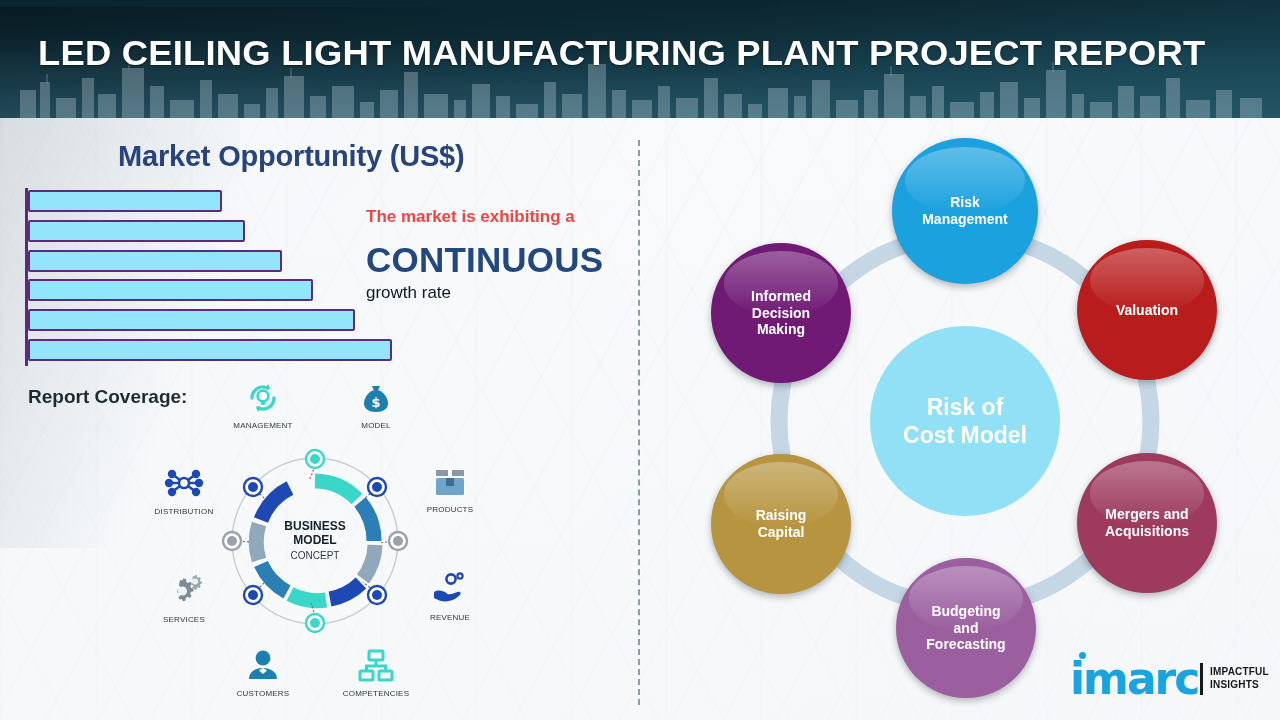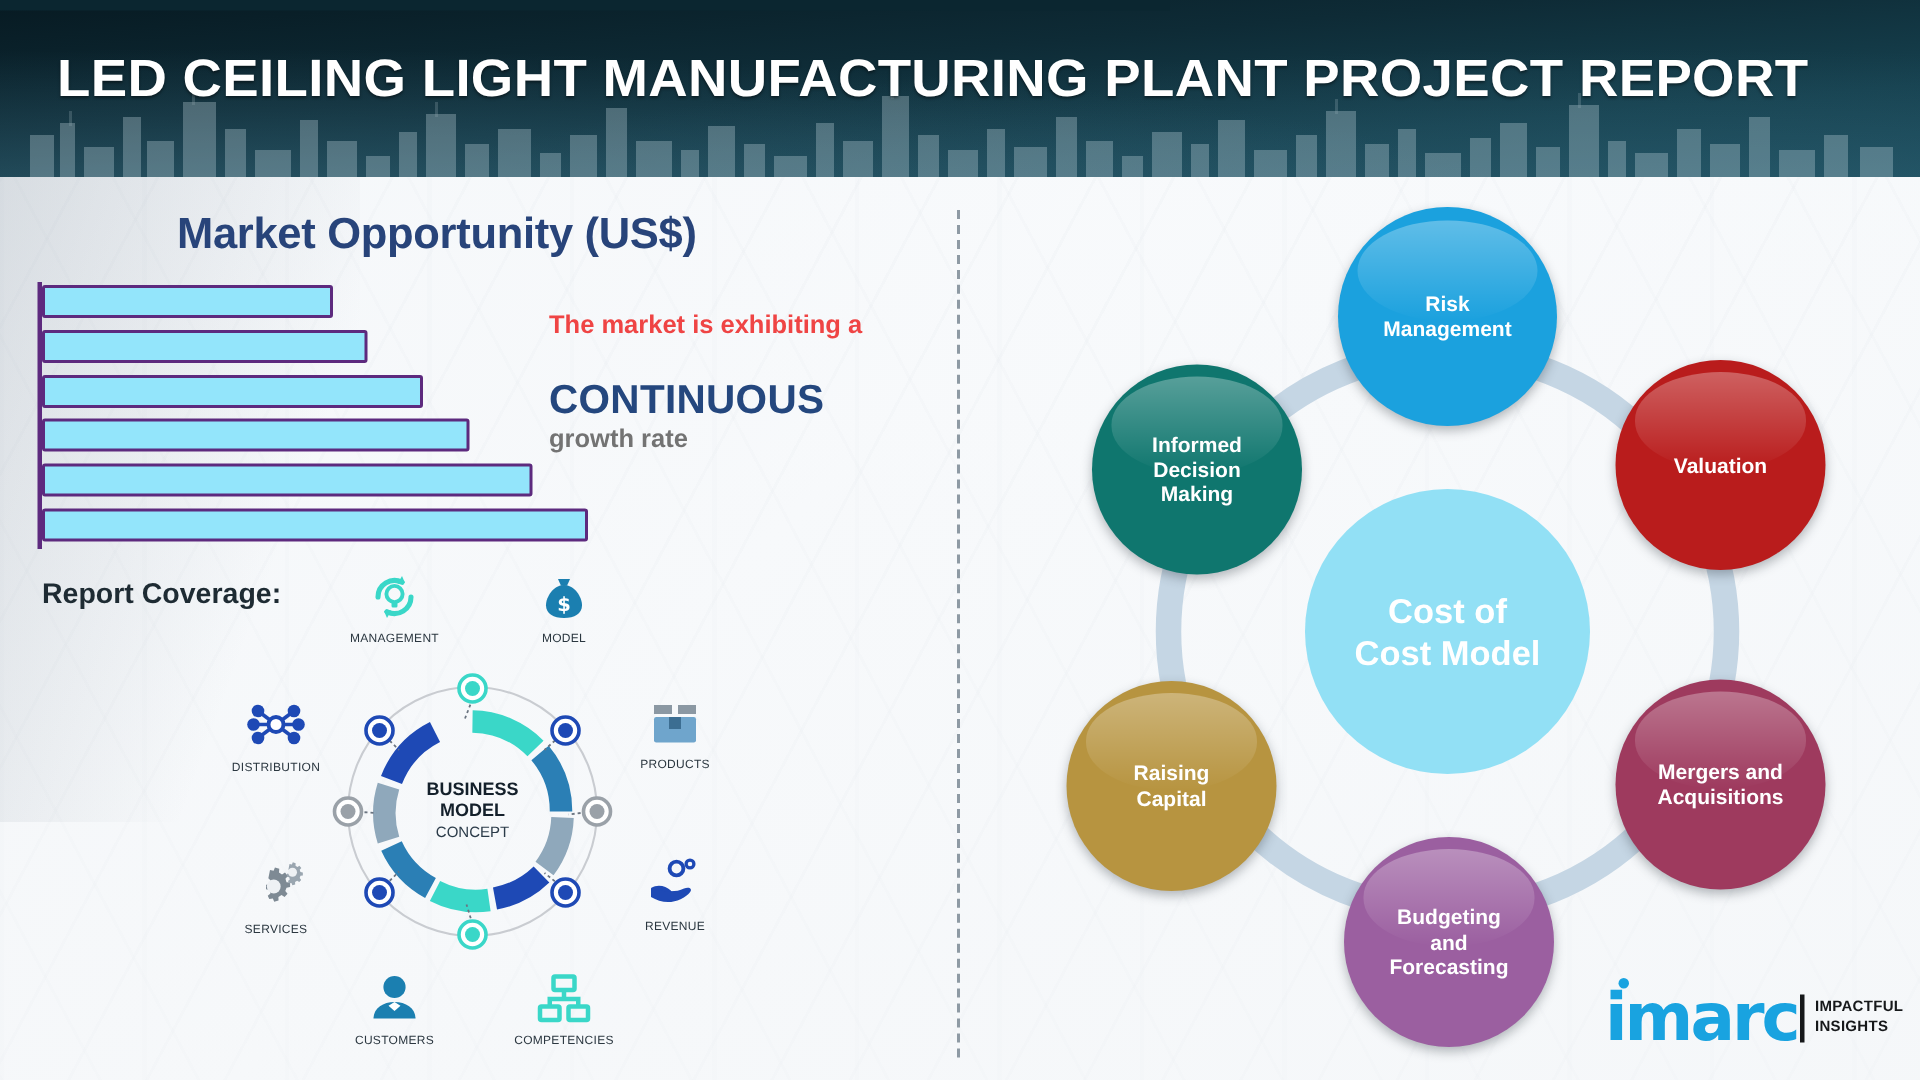--- a/index.html
+++ b/index.html
@@ -80,26 +80,26 @@
     white-space:nowrap;
   }
 
   
   .mk-line1 {
     position:absolute; left:366px; top:207px;
     font-size:17px; font-weight:bold; color:#ef4444; white-space:nowrap;
   }
   .mk-big {
     position:absolute; left:366px; top:240px;
-    font-size:27px; font-weight:bold; color:#24477e;
-    letter-spacing:.2px; white-space:nowrap;margin-top:11px;
+    font-size:35px; font-weight:bold; color:#24477e;
+    letter-spacing:.2px; white-space:nowrap;
   }
   .mk-line3 {
     position:absolute; left:366px; top:283px;
-    font-size:17px; font-weight:bold; color:#737373; white-space:nowrap;
+    font-size:17px; font-weight:normal; color:#0f172a; white-space:nowrap;
   }
 
   
   .coverage { position:absolute; left:130px; top:378px; width:340px; height:330px; }
   .cov-item { position:absolute; width:96px; text-align:center; }
   .cov-ico { display:block; margin:0 auto; }
   .cov-txt {
     display:block; margin-top:3px;
     font-size:8px; font-weight:normal; color:#2b3740;
     letter-spacing:.2px; white-space:nowrap;
@@ -402,21 +402,21 @@
   </div>
 
   <div class="right-panel">
 
     <svg width="640" height="602" style="position:absolute;left:0;top:0;">
       <circle cx="325" cy="303" r="186" fill="none" stroke="#C5D6E4" stroke-width="17"></circle>
     </svg>
 
     <div class="center-circ" style="left:230px;top:208px;width:190px;height:190px;background:#92E0F5;font-size:23px;">
       <span>
-        <span>Cost of</span><br>
+        <span>Risk of</span><br>
         <span>Cost Model</span>
       </span>
     </div>
 
     <div class="circ" style="left:252px;top:20px;width:146px;height:146px;background:#1BA1DE;font-size:14px;">
       <span><span>Risk</span><br><span>Management</span></span>
     </div>
 
     <div class="circ" style="left:437px;top:122px;width:140px;height:140px;background:#b91c1c;font-size:14px;">
       <span><span>Valuation</span></span>
@@ -427,21 +427,21 @@
     </div>
 
     <div class="circ" style="left:256px;top:440px;width:140px;height:140px;background:#9B5FA0;font-size:14px;">
       <span><span>Budgeting</span><br><span>and</span><br><span>Forecasting</span></span>
     </div>
 
     <div class="circ" style="left:71px;top:336px;width:140px;height:140px;background:#B79440;font-size:14px;">
       <span><span>Raising</span><br><span>Capital</span></span>
     </div>
 
-    <div class="circ" style="left:88px;top:125px;width:140px;height:140px;background:#0f766e;font-size:14px;">
+    <div class="circ" style="left:71px;top:125px;width:140px;height:140px;background:#701a75;font-size:14px;">
       <span><span>Informed</span><br><span>Decision</span><br><span>Making</span></span>
     </div>
   </div>
 
   <div class="logo">
     <div class="logo-dot"></div>
     <div class="logo-word">imarc</div>
     <div class="logo-rule"></div>
     <div class="logo-sub">
       <div>IMPACTFUL</div>

